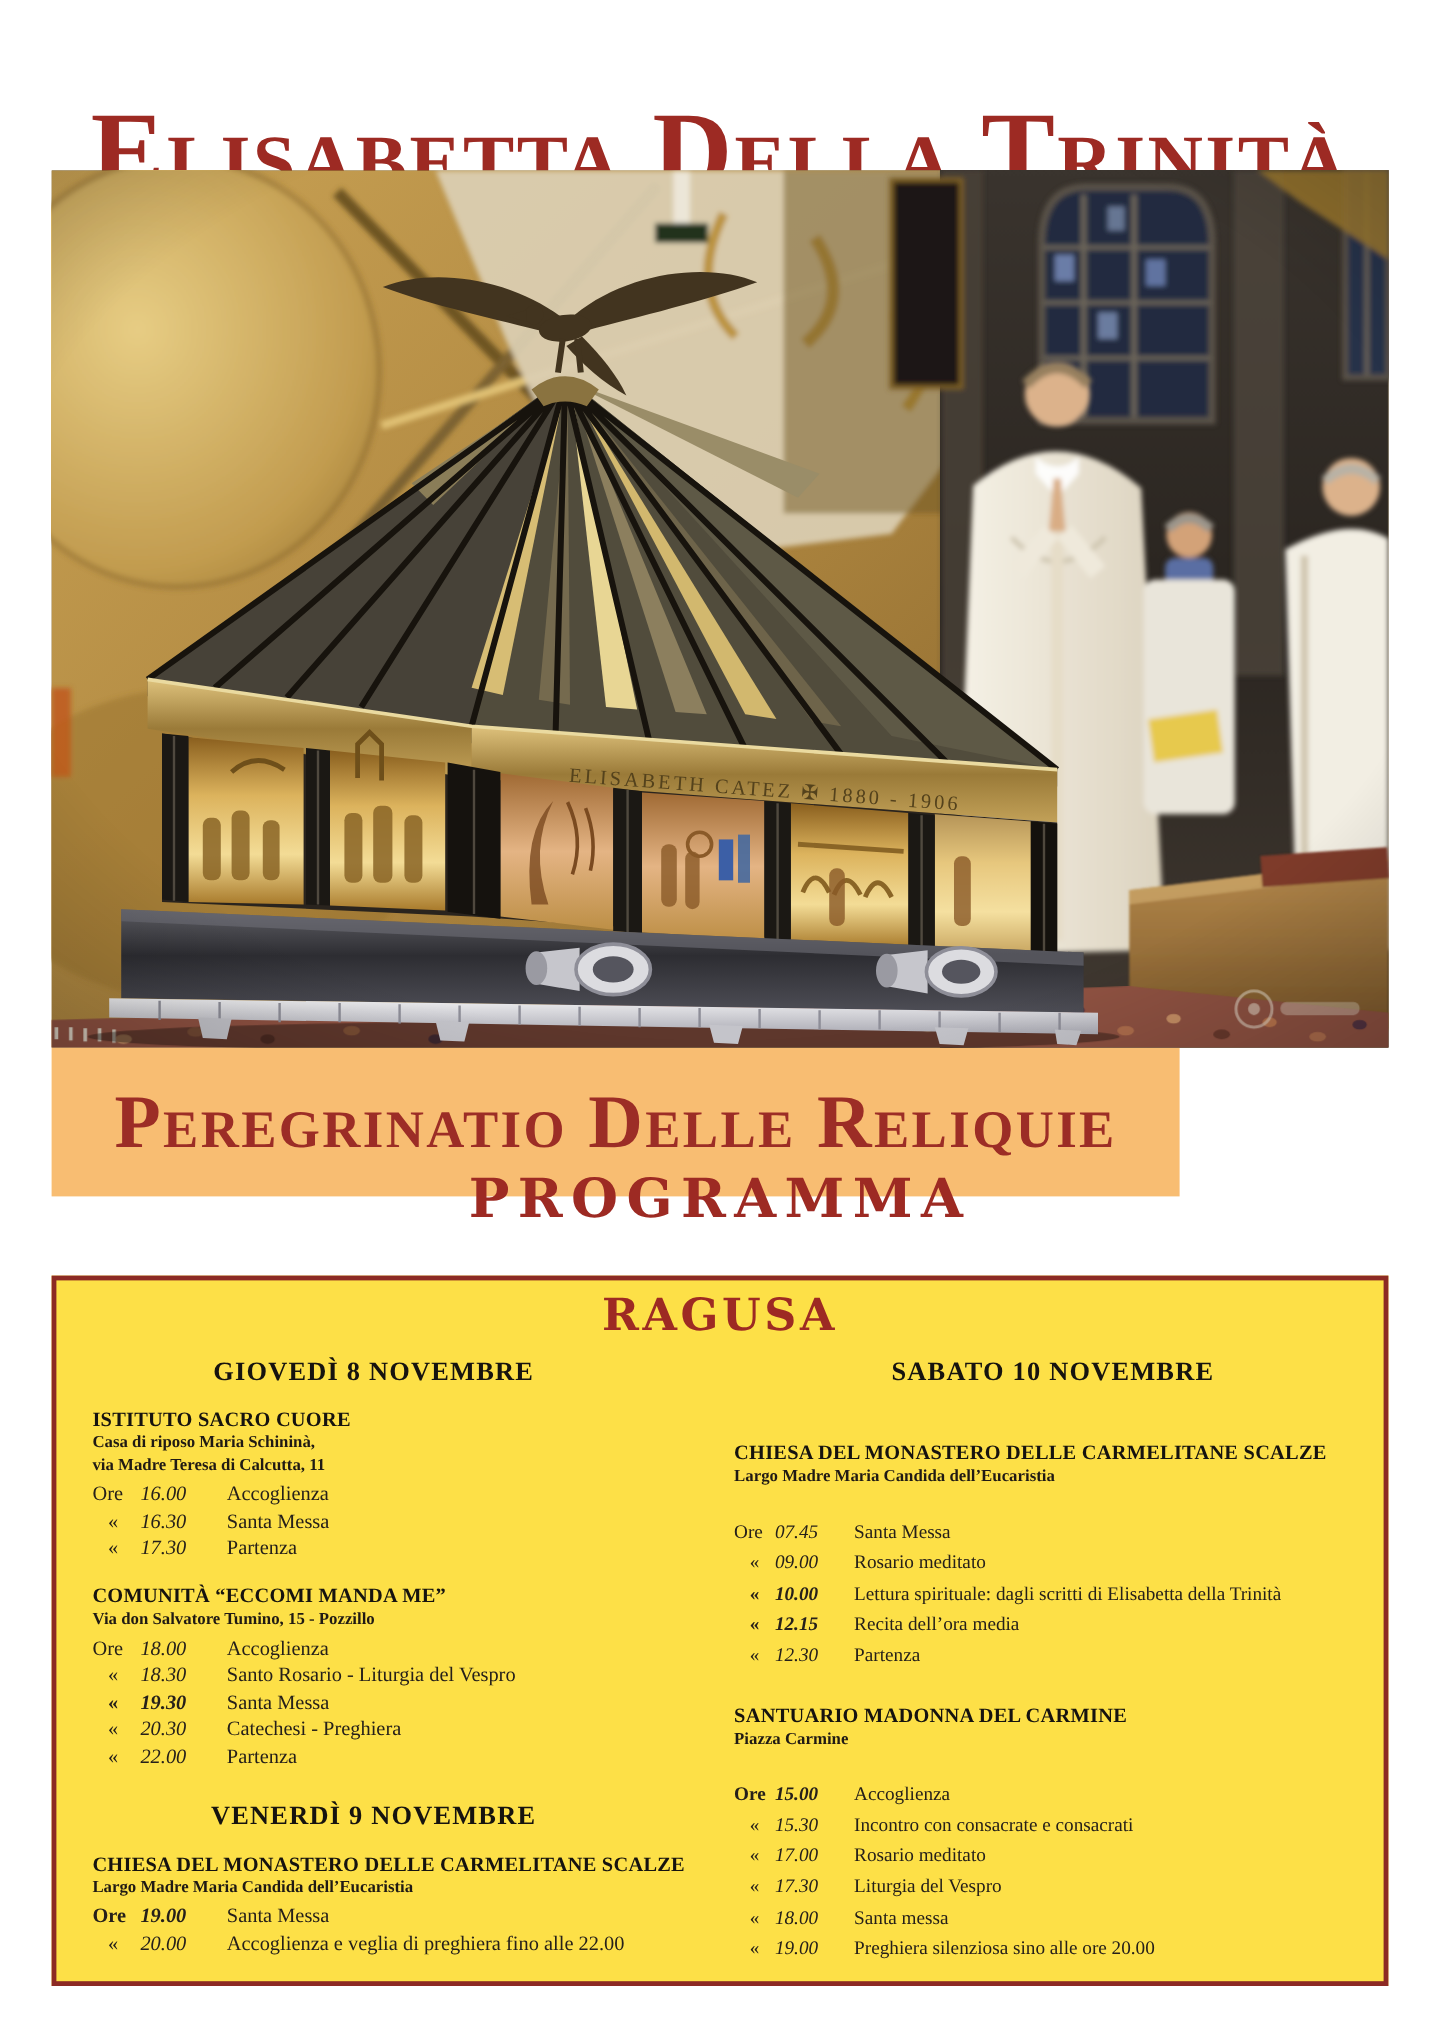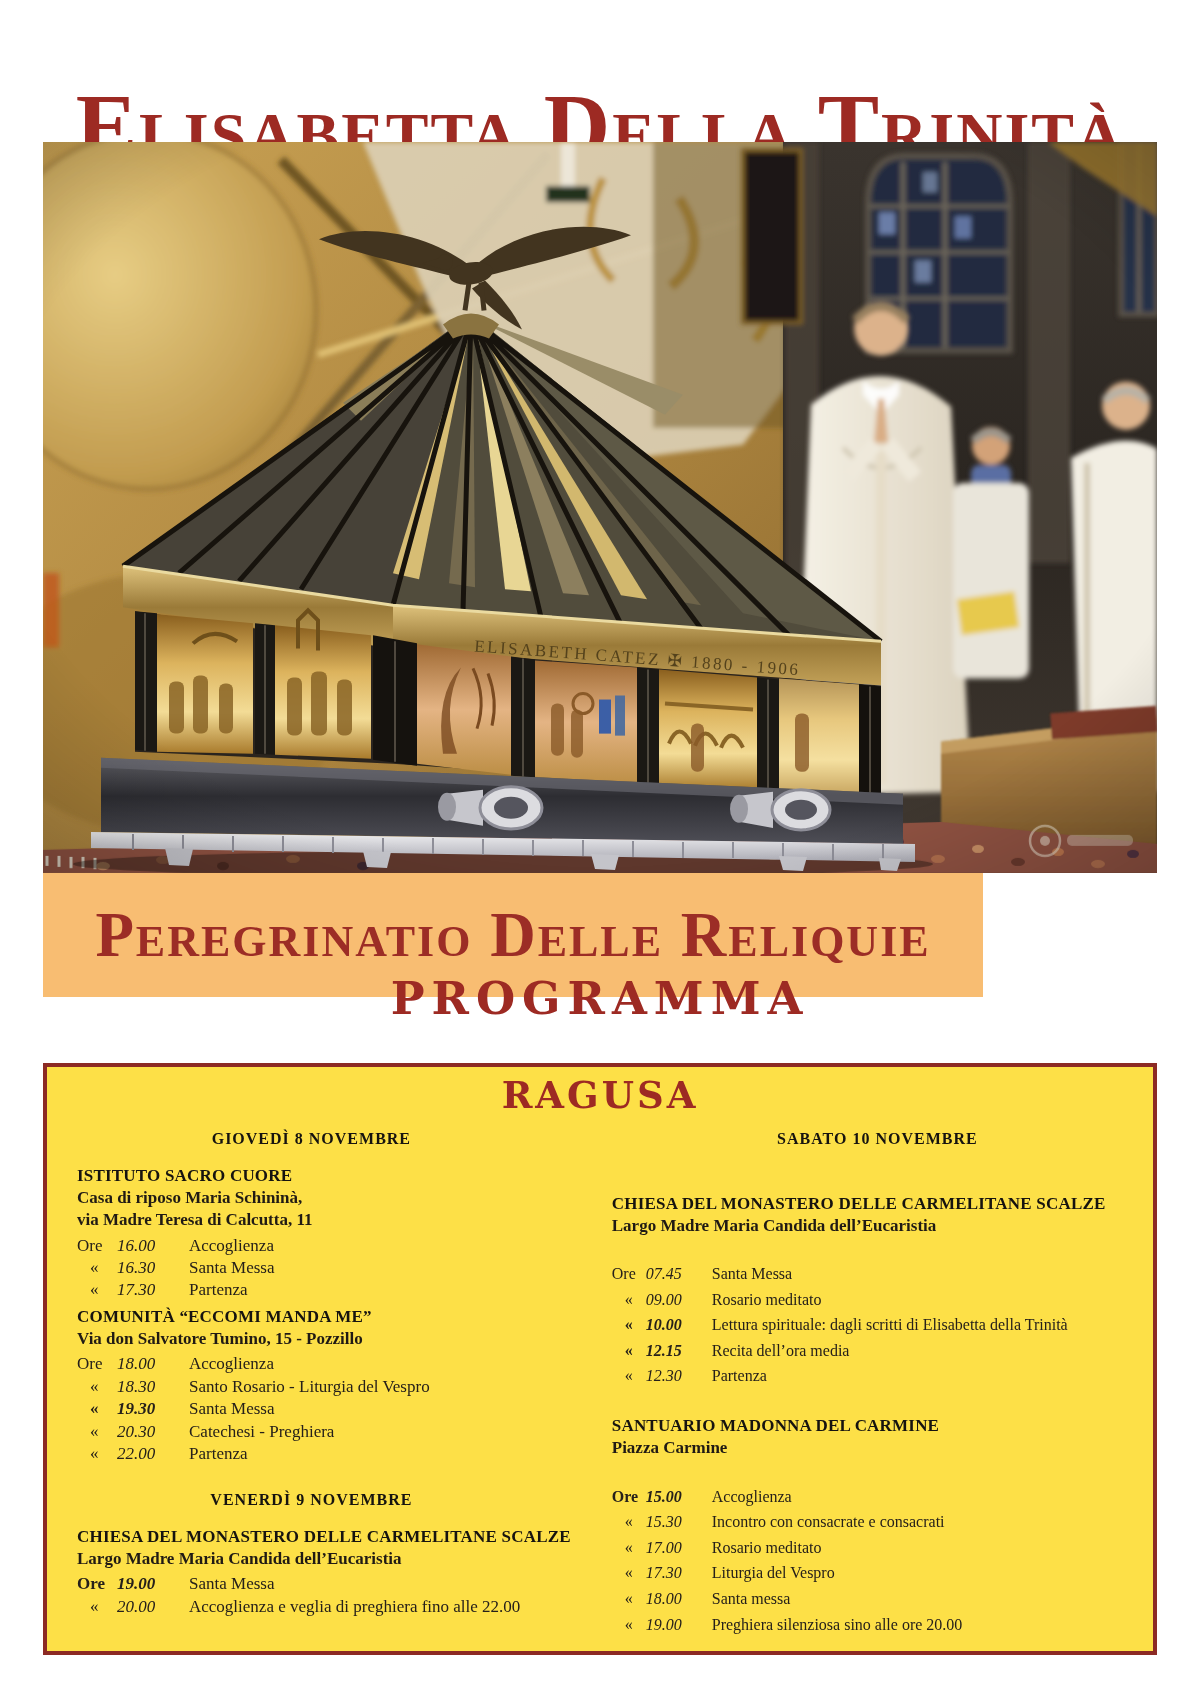--- a/index.html
+++ b/index.html
@@ -37,32 +37,32 @@
     text-align:center;margin-top:7px;font-family:"DejaVu Serif",serif;font-weight:700;
     font-size:37px;letter-spacing:3px;color:#9d2a23;line-height:1.15;
   }
 
   .cols{display:flex;align-items:flex-start;}
   .col{box-sizing:border-box;}
   .col-left{width:46%;padding:0 10px 0 30px;}
   .col-right{width:54%;padding:0 10px 0 56px;}
 
   .day-head{
-    text-align:center;font-weight:700;font-size:16px;letter-spacing:1px;
+    text-align:center;font-weight:700;font-size:22px;letter-spacing:1px;
     color:#16130f;margin:24px 0 16px;line-height:1.25;
   }
   .col .day-head:first-child{margin-top:12px;}
 
-  .venue{margin-top:4px;}
+  .venue{margin-top:18px;}
   .day-head + .venue{margin-top:0;}
   .col-right .day-head + .venue{margin-top:44px;}
   .col-right .venue{margin-top:26px;}
 
   .venue-title{font-weight:700;font-size:17px;color:#16130f;letter-spacing:.2px;line-height:1.3;white-space:nowrap;}
-  .venue-address{font-weight:700;font-size:17px;color:#201a14;line-height:1.32;}
+  .venue-address{font-weight:700;font-size:14px;color:#201a14;line-height:1.32;}
 
   .times{margin-top:3px;}
   .times.gap-top{margin-top:24px;}
 
   .trow{display:flex;align-items:baseline;font-size:17px;line-height:1.32;color:#26201a;white-space:nowrap;}
   .col-right .trow{font-size:16px;line-height:1.6;}
   .trow .prefix{flex:0 0 40px;}
   .trow .prefix.guillemet{padding-left:13px;box-sizing:border-box;}
   .trow .time{flex:0 0 60px;font-style:italic;}
   .col-right .trow .prefix{flex-basis:34px;}

